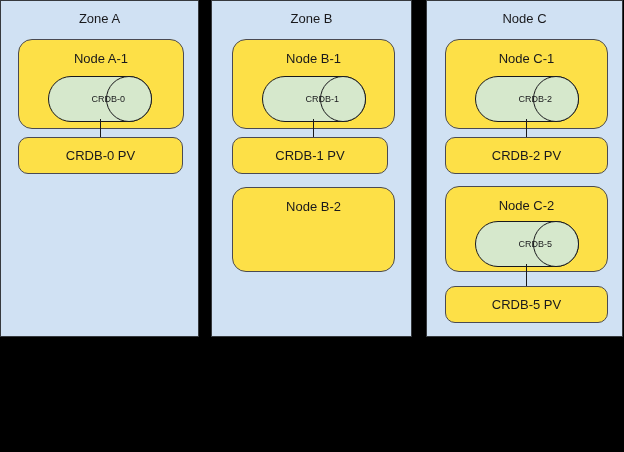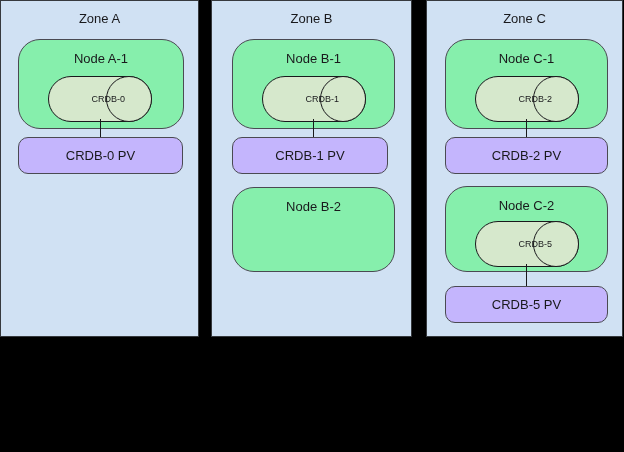--- a/index.html
+++ b/index.html
@@ -29,39 +29,39 @@
     right: 0;
     top: 10px;
     text-align: center;
     font-size: 13px;
     color: #19191c;
     line-height: 16px;
     white-space: nowrap;
   }
   .node {
     position: absolute;
-    background: #86efac;
+    background: #fde047;
     border: 1px solid #4a4a52;
-    border-radius: 22px;
+    border-radius: 14px;
     box-sizing: border-box;
   }
   .node-title {
     position: absolute;
     left: 0;
     right: 0;
     top: 11px;
     text-align: center;
     font-size: 13px;
     color: #19191c;
     line-height: 16px;
     white-space: nowrap;
   }
   .pv {
     position: absolute;
-    background: #c4b5fd;
+    background: #fde047;
     border: 1px solid #4a4a52;
     border-radius: 10px;
     box-sizing: border-box;
     display: flex;
     align-items: center;
     justify-content: center;
   }
   .pv-label {
     font-size: 13px;
     color: #19191c;
@@ -141,21 +141,21 @@
     <div class="pv" style="left:20px; top:136px; width:156px; height:37px;">
       <span class="pv-label">CRDB-1 PV</span>
     </div>
 
     <div class="node" style="left:20px; top:186px; width:163px; height:85px;padding-left:7px;">
       <div class="node-title">Node B-2</div>
     </div>
   </div>
 
   <div class="zone" style="left:426px; top:0px; width:197px; height:337px;">
-    <div class="zone-title">Zone C</div>
+    <div class="zone-title">Node C</div>
 
     <div class="node" style="left:18px; top:38px; width:163px; height:90px;">
       <div class="node-title">Node C-1</div>
 
       <div class="cyl" style="left:29px; top:36px; width:104px; height:46px;">
         <svg width="104" height="46" viewBox="0 0 104 46" aria-hidden="true">
           <path d="M 23 0.5 L 81 0.5 A 22.5 22.5 0 0 1 81 45.5 L 23 45.5 A 22.5 22.5 0 0 1 23 0.5 Z" fill="#d6e8cc" stroke="#19191c" stroke-width="1"></path>
           <ellipse cx="81" cy="23" rx="22.5" ry="22.5" fill="#d6e8cc" stroke="#19191c" stroke-width="1"></ellipse>
         </svg>
         <div class="cyl-label">CRDB-2</div>

